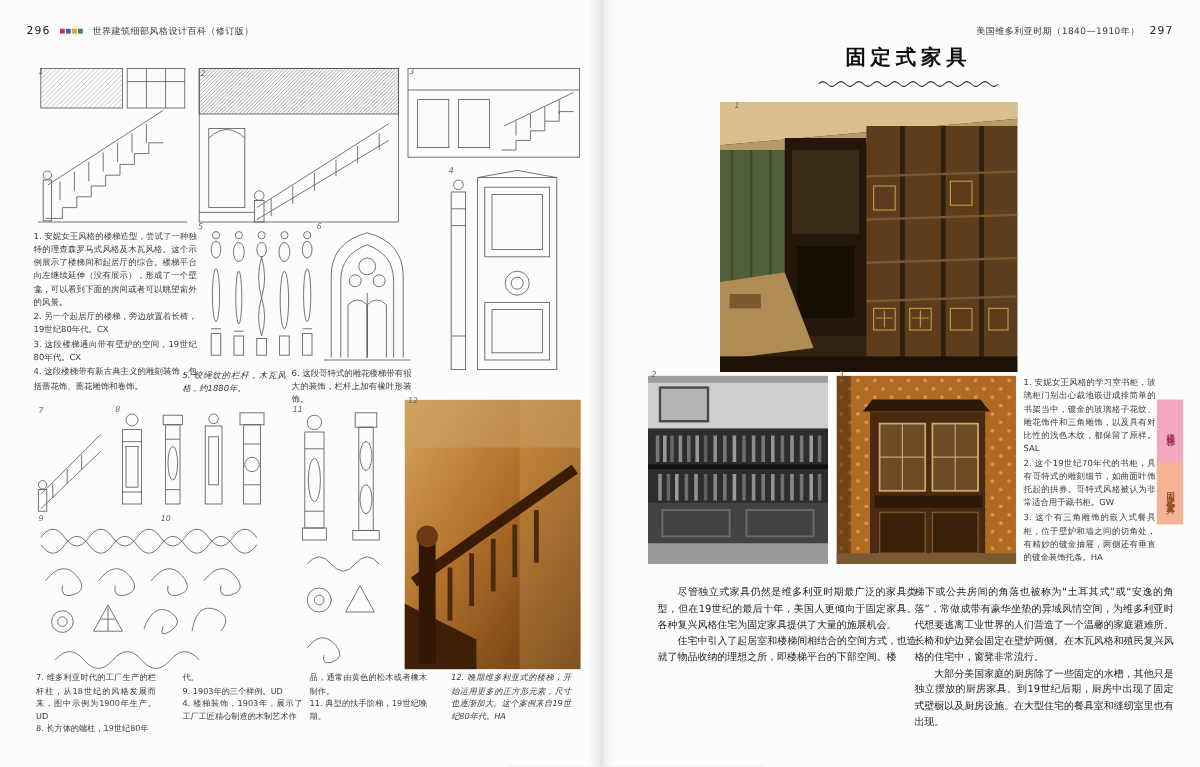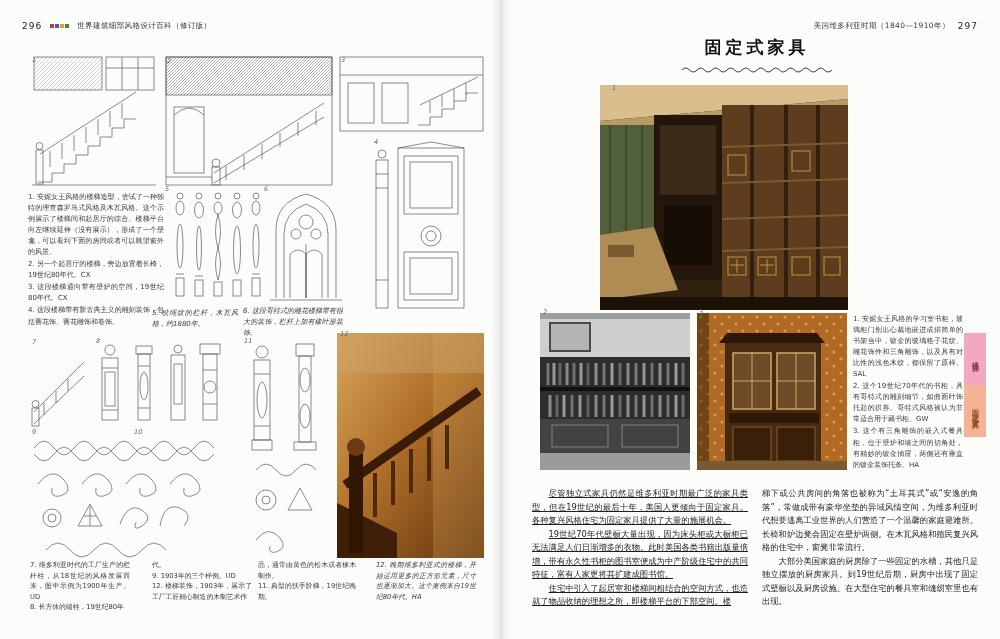--- a/index.html
+++ b/index.html
@@ -189,21 +189,21 @@
       <line x1="38" y1="56" x2="38" y2="110"></line>
       <path d="M22,110 L22,66 Q30,58 38,66 L38,110"></path>
         <path d="M38,110 L38,66 Q46,58 54,66 L54,110"></path>
       <line x1="2" y1="112" x2="74" y2="112"></line>
     </svg>
   </div>
 
   <div class="cap" style="left:152px;top:308px;width:86px;font-style:italic;">
     <p>5. 绞绳纹的栏杆，木瓦风格，约1880年。</p>
   </div>
-  <div class="cap" style="left:243px;top:306px;width:100px;font-style:italic;">
+  <div class="cap" style="left:243px;top:306px;width:100px;">
     <p>6. 这段哥特式的雕花楼梯带有很大的装饰，栏杆上加有橡叶形装饰。</p>
   </div>
 
   <div class="sketch" style="left:30px;top:342px;">
     <svg width="58" height="86" viewBox="0 0 58 86" fill="none" stroke="#5a5a5a" stroke-width="0.7">
       <line x1="4" y1="70" x2="54" y2="20"></line>
         <line x1="4" y1="82" x2="54" y2="34"></line>
       <line x1="14" y1="73" x2="14" y2="61"></line>
         <line x1="26" y1="61" x2="26" y2="49"></line>
         <line x1="38" y1="49" x2="38" y2="37"></line>
@@ -312,21 +312,21 @@
     </svg>
   </div>
 
   <div class="botcap" style="left:30px;width:100px;">
     <p>7. 维多利亚时代的工厂生产的栏杆柱，从18世纪的风格发展而来，图中示例为1900年生产。UD</p>
     <p>8. 长方体的端柱，19世纪80年</p>
   </div>
   <div class="botcap" style="left:152px;width:100px;">
     <p>代。</p>
     <p>9. 1903年的三个样例。UD</p>
-    <p>12. 楼梯装饰，1903年，展示了工厂工匠精心制造的木制艺术作</p>
+    <p>4. 楼梯装饰，1903年，展示了工厂工匠精心制造的木制艺术作</p>
   </div>
   <div class="botcap" style="left:258px;width:98px;">
     <p>品，通常由黄色的松木或者橡木制作。</p>
     <p>11. 典型的扶手阶梯，19世纪晚期。</p>
   </div>
   <div class="botcap" style="left:376px;width:100px;font-style:italic;">
     <p>12. 晚期维多利亚式的楼梯，开始运用更多的正方形元素，尺寸也逐渐加大。这个案例来自19世纪80年代。HA</p>
   </div>
 
   <span class="fignum" style="left:32px;top:56px;">1</span>
@@ -473,23 +473,22 @@
   <div class="cap" style="left:853px;top:314px;width:110px;">
     <p>1. 安妮女王风格的学习室书柜，玻璃柜门别出心裁地嵌进成排简单的书架当中，镀金的玻璃格子花纹、雕花饰件和三角雕饰，以及具有对比性的浅色木纹，都保留了原样。SAL</p>
     <p>2. 这个19世纪70年代的书柜，具有哥特式的雕刻细节，如曲面叶饰托起的拱券。哥特式风格被认为非常适合用于藏书柜。GW</p>
     <p>3. 这个有三角雕饰的嵌入式餐具柜，位于壁炉和墙之间的切角处，有精妙的镀金抽屉，两侧还有垂直的镀金装饰托条。HA</p>
   </div>
 
   <span class="fignum" style="left:612px;top:84px;">1</span>
   <span class="fignum" style="left:543px;top:308px;">2</span>
   <span class="fignum" style="left:699px;top:308px;">3</span>
 
-  <div class="bodytxt" style="left:532px;text-decoration:underline;">
+  <div class="bodytxt" style="left:548px;">
     <p class="ind">尽管独立式家具仍然是维多利亚时期最广泛的家具类型，但在19世纪的最后十年，美国人更倾向于固定家具。各种复兴风格住宅为固定家具提供了大量的施展机会。</p>
-    <p class="ind">19世纪70年代壁橱大量出现，因为床头柜或大橱柜已无法满足人们日渐增多的衣物。此时美国各类书籍出版量倍增，带有永久性书柜的图书室便成为中产阶级住宅中的共同特征，富有人家更将其扩建成图书馆。</p>
     <p class="ind">住宅中引入了起居室和楼梯间相结合的空间方式，也造就了物品收纳的理想之所，即楼梯平台的下部空间。楼</p>
   </div>
   <div class="bodytxt" style="left:762px;">
     <p>梯下或公共房间的角落也被称为“土耳其式”或“安逸的角落”，常做成带有豪华坐垫的异域风情空间，为维多利亚时代想要逃离工业世界的人们营造了一个温馨的家庭避难所。长椅和炉边凳会固定在壁炉两侧。在木瓦风格和殖民复兴风格的住宅中，窗凳非常流行。</p>
     <p class="ind">大部分美国家庭的厨房除了一些固定的水槽，其他只是独立摆放的厨房家具。到19世纪后期，厨房中出现了固定式壁橱以及厨房设施。在大型住宅的餐具室和缝纫室里也有出现。</p>
   </div>
 
   <div class="tab tab-top">
     <span>楼梯</span>
   </div>

